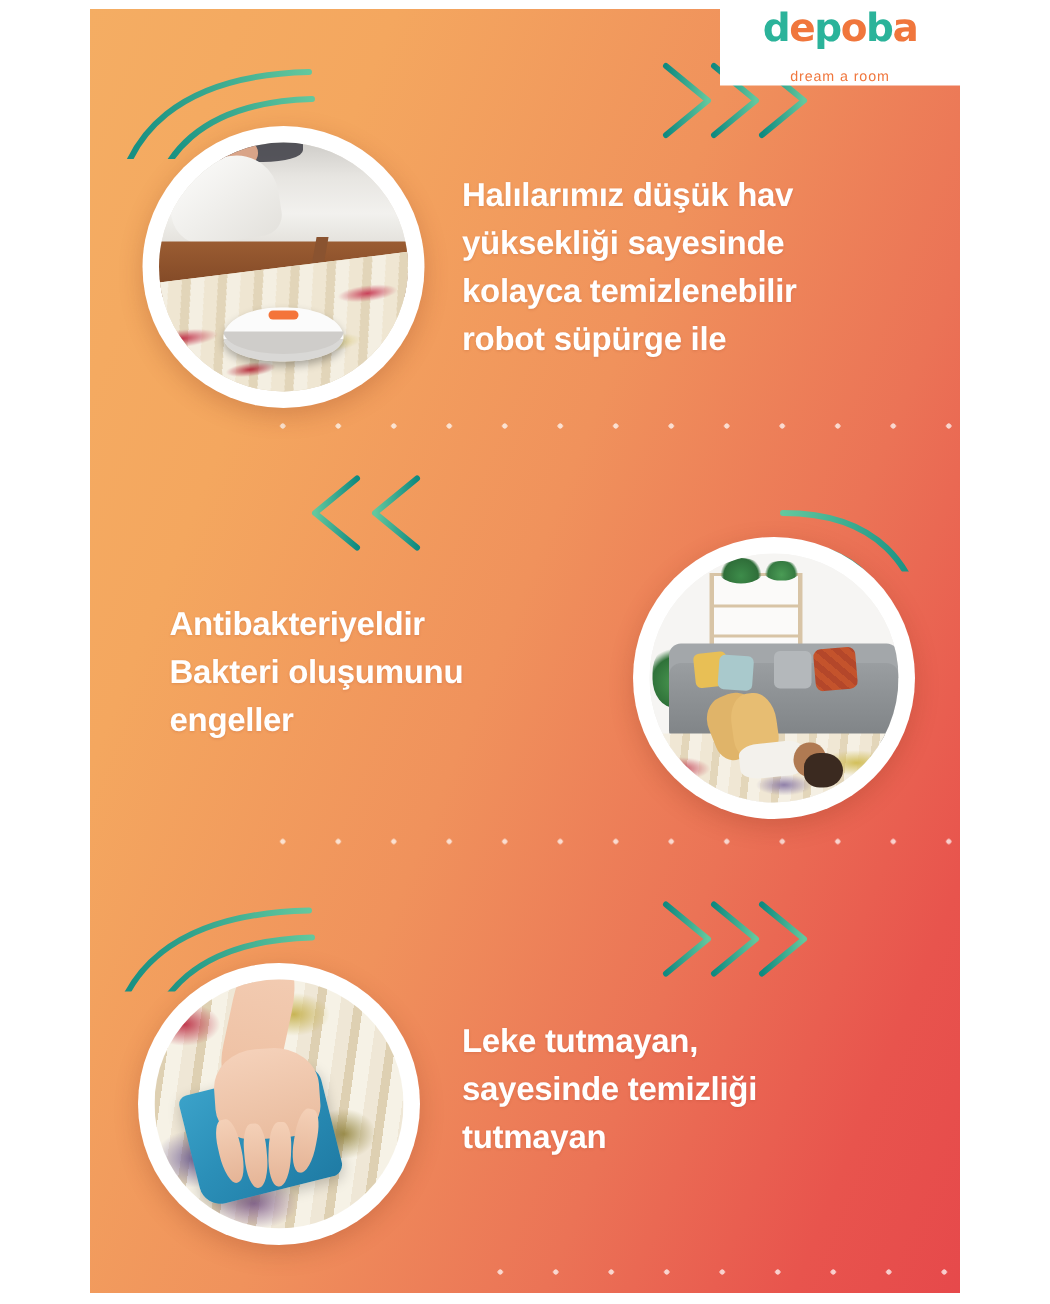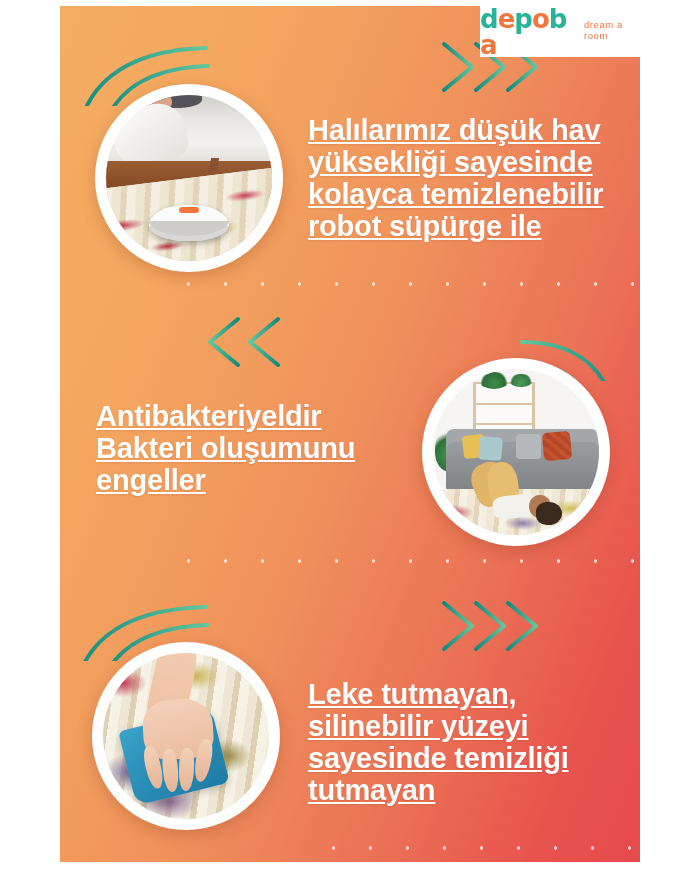--- a/index.html
+++ b/index.html
@@ -19,21 +19,21 @@
     width:580px; height:856px;
     background:linear-gradient(112deg,#f4ad63 0%,#f4a75f 22%,#f0925c 48%,#eb7356 70%,#e8544d 88%,#e6494b 100%);
     overflow:hidden;
   }
 
   
   .logo-box{
     position:absolute; right:0px; top:0px;
     width:160px; height:51px;
     background:#ffffff;
-    display:flex;flex-direction:row;
+    display:flex;flex-direction:column;
     align-items:center;justify-content:center;
     z-index:40;
     gap:17px;
   }
   .logo-word{
     font-size:26px;font-weight:700;letter-spacing:-1px;
     line-height:26px;
     font-family:"DejaVu Sans", sans-serif;
   }
   .logo-word span{display:inline-block;}
@@ -165,26 +165,25 @@
   .ph-wipe .f1{left:26%;top:56%;transform:rotate(-13deg);}
   .ph-wipe .f2{left:36%;top:58%;transform:rotate(-5deg);}
   .ph-wipe .f3{left:46%;top:57%;transform:rotate(2deg);}
   .ph-wipe .f4{left:56%;top:52%;transform:rotate(10deg);}
 
   
   .ftext{
     position:absolute;z-index:25;
     color:#ffffff;
     font-weight:700;
-    font-size:29px;
+    font-size:22px;
     line-height:32px;
     letter-spacing:-.2px;
     text-shadow:0 1px 2px rgba(140,50,30,.18);
     font-family:"Liberation Sans", sans-serif;
-    text-decoration:underline;
   }
   .ftext div{white-space:nowrap;}
 </style>
 </head>
 <body>
 
 <div id="stage">
   <div class="canvas">
 
     <div class="logo-box">
@@ -274,21 +273,21 @@
           <div class="rug"></div>
           <div class="legs"></div>
             <div class="legs2"></div>
           <div class="torso"></div>
             <div class="head"></div>
             <div class="hair"></div>
         </div>
       </div>
     </div>
 
-    <div class="ftext" style="left:36px;top:394px;">
+    <div class="ftext" style="left:53px;top:394px;">
       <div>Antibakteriyeldir</div>
       <div>Bakteri oluşumunu</div>
       <div>engeller</div>
     </div>
 
     <div class="dotted" style="left:110px;top:553px;width:470px;"></div>
 
     <svg class="arrow-row" style="left:0px;top:585px;" width="520" height="70" viewBox="0 0 520 70">
       <defs>
         <linearGradient id="ag3" x1="0" y1="0" x2="1" y2="0">
@@ -317,21 +316,20 @@
           <div class="fing f1"></div>
             <div class="fing f2"></div>
           <div class="fing f3"></div>
             <div class="fing f4"></div>
         </div>
       </div>
     </div>
 
     <div class="ftext" style="left:248px;top:672px;">
       <div>Leke tutmayan,</div>
-      <div>silinebilir yüzeyi</div>
       <div>sayesinde temizliği</div>
       <div>tutmayan</div>
     </div>
 
     <div class="dotted" style="left:255px;top:840px;width:325px;"></div>
 
   </div>
 </div>
 
 </body></html>

